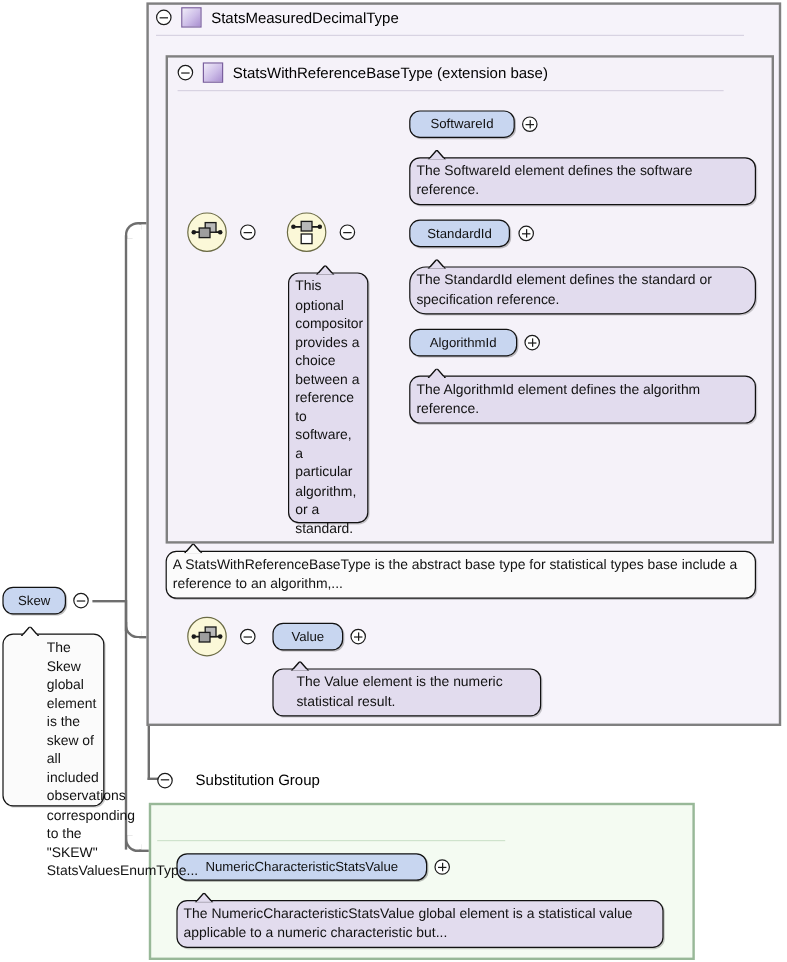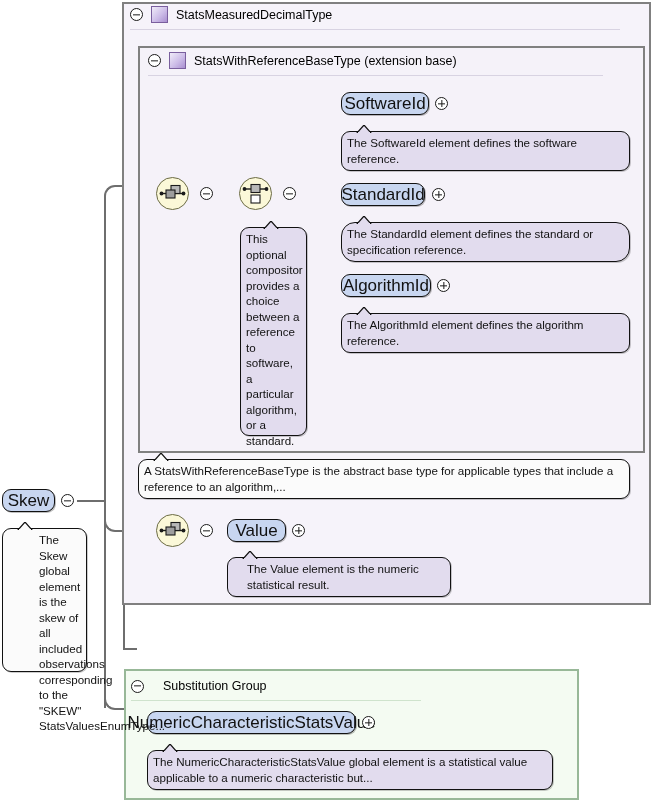--- a/index.html
+++ b/index.html
@@ -49,21 +49,21 @@
   .type-icon{
     width:15px;height:15px;flex:none;border:1px solid #7a5f9e;
     background:linear-gradient(135deg,#f0ecf8 0%,#cdbde8 55%,#a98fd0 100%);
   }
 
   
   .node{
     position:absolute;box-sizing:border-box;
     background:#c8d6f0;border:1.4px solid #111111;border-radius:9px;
     display:flex;align-items:center;justify-content:center;
-    font-size:17px;color:#111;white-space:nowrap;padding:0 9px;
+    font-size:11px;color:#111;white-space:nowrap;padding:0 9px;
     box-shadow:1px 1px 0 rgba(0,0,0,.25);
   }
 
   
   .anno{
     position:absolute;box-sizing:border-box;
     background:#e2dcee;border:1.3px solid #111111;border-radius:9px;
     font-size:11.6px;line-height:15.5px;color:#111;padding:3px 5px 3px 5px;
     box-shadow:1px 1px 0 rgba(0,0,0,.2);
   }
@@ -231,42 +231,42 @@
     <span>This optional compositor  provides a choice between a reference to software, a particular algorithm, or a standard.</span>
   </div>
 
   <div class="anno white" style="left:138px;top:459px;width:492px;height:40px;">
     <span class="tail" style="left:14px;">
       <svg width="16" height="8">
           <path d="M1,8 L8,0 L15,8 Z" fill="#fbfbfb" stroke="#111" stroke-width="1.2"></path>
           <line x1="2" y1="8" x2="14" y2="8" stroke="#fbfbfb" stroke-width="2"></line>
         </svg>
     </span>
-    <span>A StatsWithReferenceBaseType is the abstract base type for applicable types that include a reference to an algorithm,...</span>
+    <span>A StatsWithReferenceBaseType is the abstract base type for statistical types base include a reference to an algorithm,...</span>
   </div>
 
   <div class="node" style="left:227px;top:519px;width:59px;height:23px;">
     <span>Value</span>
   </div>
   <span class="circ plus circ-abs" style="left:292px;top:524px;"></span>
 
   <div class="anno" style="left:227px;top:557px;width:224px;height:40px;padding-left:19px;">
     <span class="tail" style="left:14px;">
       <svg width="16" height="8">
           <path d="M1,8 L8,0 L15,8 Z" fill="#e2dcee" stroke="#111" stroke-width="1.2"></path>
           <line x1="2" y1="8" x2="14" y2="8" stroke="#e2dcee" stroke-width="2"></line>
         </svg>
     </span>
     <span>The Value element is the numeric statistical result.</span>
   </div>
 
 
   <div class="subst-box" style="left:124px;top:669px;width:455px;height:131px;">
   </div>
-  <div class="box-title" style="left:131px;top:643px;margin-top:36px;">
+  <div class="box-title" style="left:131px;top:643px;">
     <span class="circ"></span>
     <span style="width:3px;display:inline-block"></span>
     <span>Substitution Group</span>
   </div>
   <div class="hdr-rule green" style="left:131px;top:700px;width:290px;"></div>
 
   <div class="node" style="left:147px;top:711px;width:209px;height:23px;">
     <span>NumericCharacteristicStatsValue</span>
   </div>
   <span class="circ plus circ-abs" style="left:362px;top:716px;"></span>

